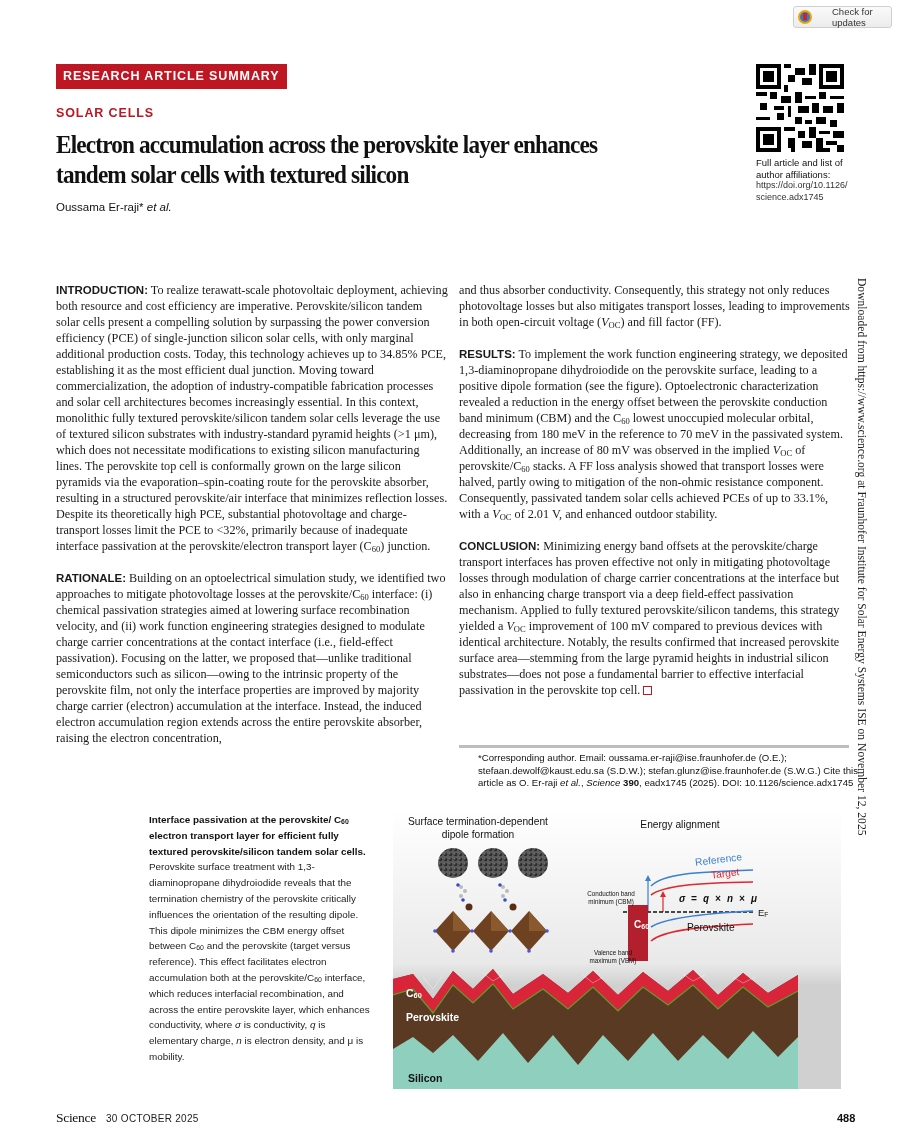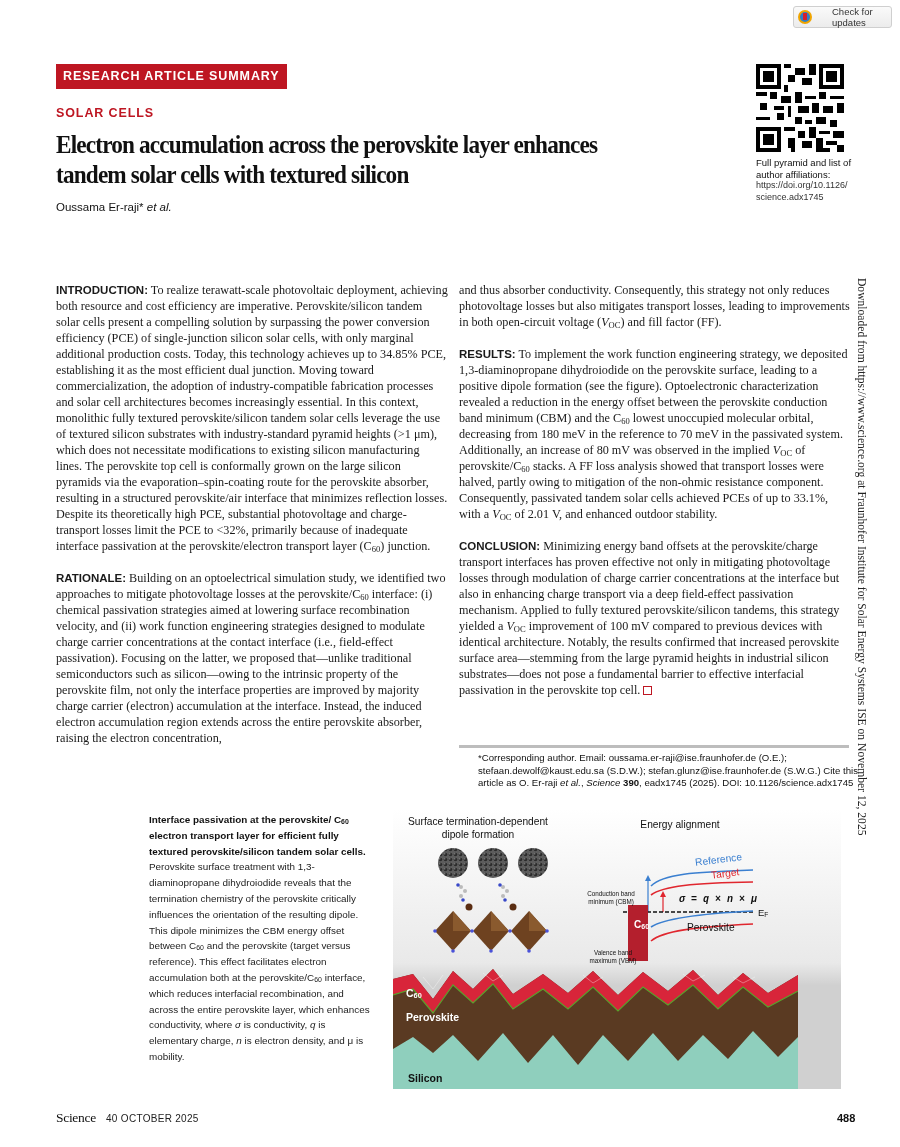--- a/index.html
+++ b/index.html
@@ -124,21 +124,21 @@
       <rect x="9" y="21" width="2" height="3"></rect>
       <rect x="13" y="22" width="3" height="2"></rect>
     <rect x="17" y="21" width="2" height="4"></rect>
       <rect x="20" y="22" width="3" height="1"></rect>
       <rect x="23" y="23" width="2" height="2"></rect>
     <rect x="10" y="23" width="1" height="2"></rect>
       <rect x="19" y="24" width="2" height="1"></rect>
   </g>
 </svg>
 <div class="qr-caption">
-  <div>Full pyramid and list of author affiliations:</div>
+  <div>Full article and list of author affiliations:</div>
   <div class="doi">https://doi.org/10.1126/</div>
   <div class="doi">science.adx1745</div>
 </div>
 
 <div class="col left">
   <p>
     <span class="lbl">INTRODUCTION:</span><span> To realize terawatt-scale photovoltaic deployment, achieving both resource and cost efficiency are imperative. Perovskite/silicon tandem solar cells present a compelling solution by surpassing the power conversion efficiency (PCE) of single-junction silicon solar cells, with only marginal additional production costs. Today, this technology achieves up to 34.85% PCE, establishing it as the most efficient dual junction. Moving toward commercialization, the adoption of industry-compatible fabrication processes and solar cell architectures becomes increasingly essential. In this context, monolithic fully textured perovskite/silicon tandem solar cells leverage the use of textured silicon substrates with industry-standard pyramid heights (&gt;1 μm), which does not necessitate modifications to existing silicon manufacturing lines. The perovskite top cell is conformally grown on the large silicon pyramids via the evaporation–spin-coating route for the perovskite absorber, resulting in a structured perovskite/air interface that minimizes reflection losses. Despite its theoretically high PCE, substantial photovoltage and charge-transport losses limit the PCE to &lt;32%, primarily because of inadequate interface passivation at the perovskite/electron transport layer (C</span><sub>60</sub><span>) junction.</span>
   </p>
   <p>
     <span class="lbl">RATIONALE:</span><span> Building on an optoelectrical simulation study, we identified two approaches to mitigate photovoltage losses at the perovskite/C</span><sub>60</sub><span> interface: (i) chemical passivation strategies aimed at lowering surface recombination velocity, and (ii) work function engineering strategies designed to modulate charge carrier concentrations at the contact interface (i.e., field-effect passivation). Focusing on the latter, we proposed that—unlike traditional semiconductors such as silicon—owing to the intrinsic property of the perovskite film, not only the interface properties are improved by majority charge carrier (electron) accumulation at the interface. Instead, the induced electron accumulation region extends across the entire perovskite absorber, raising the electron concentration,</span>
@@ -262,14 +262,14 @@
         <path d="M290,5 L300,12 L312,6"></path>
         <path d="M340,8 L350,14 L362,8"></path>
     </g>
   </svg>
   <div class="fig-layer" style="left:13px; top:178px;"><span>C</span><sub>60</sub></div>
   <div class="fig-layer" style="left:13px; top:202px;">Perovskite</div>
   <div class="fig-layer" style="left:15px; top:263px; color:#111;">Silicon</div>
 </div>
 
 <div class="footer-logo">Science</div>
-<div class="footer-date">40 OCTOBER 2025</div>
+<div class="footer-date">30 OCTOBER 2025</div>
 <div class="footer-page">488</div>
 
 </body></html>

